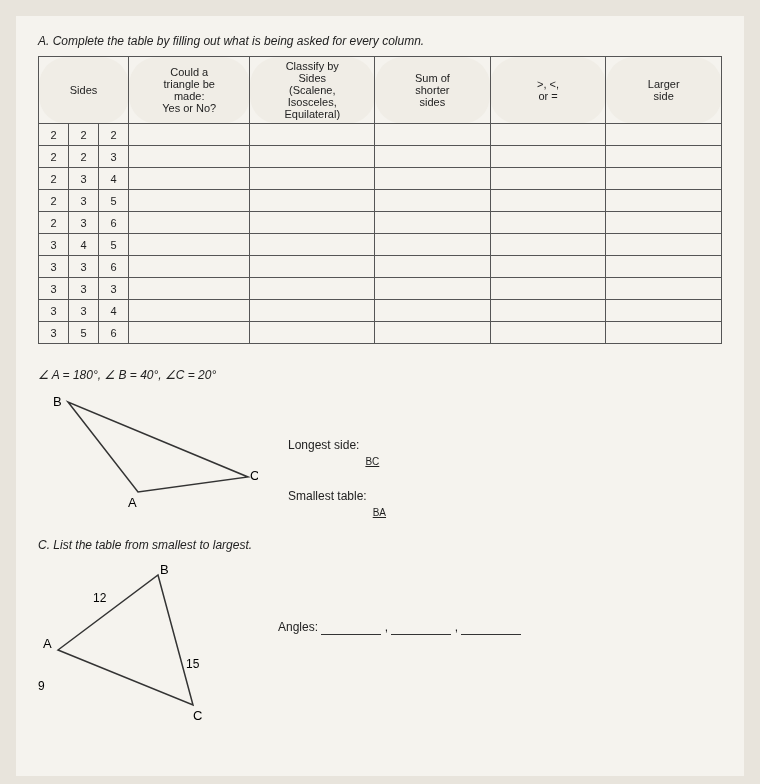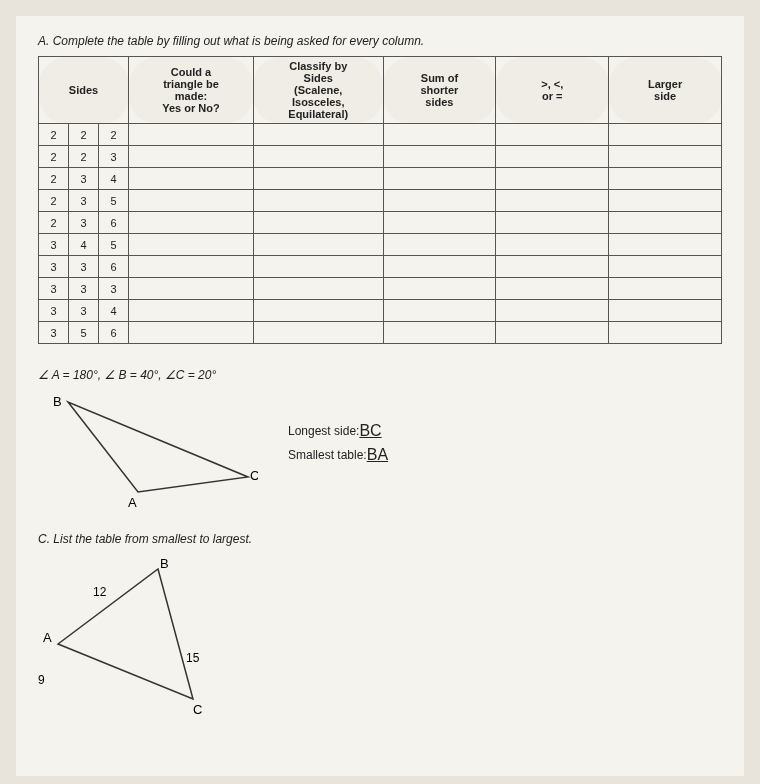--- a/index.html
+++ b/index.html
@@ -30,21 +30,21 @@
       font-size: 11px;
     }
     table.main-table th, table.main-table td {
       border: 1px solid #555;
       padding: 3px 4px;
       text-align: center;
       vertical-align: middle;
     }
     table.main-table th {
       background: #f0ede6;
-      font-weight: bold;
+      font-weight: normal;
       font-size: 11px;
       border-radius: 28px;
     }
     
     .section-b {
       margin-bottom: 20px;
     }
     .section-b .angles-line {
       font-size: 12px;
       margin-bottom: 10px;
@@ -62,25 +62,26 @@
       display: flex;
       flex-direction: column;
       justify-content: center;
       gap: 6px;
       padding-top: 30px;
       font-size: 12px;
     }
     .answer-line {
       display: flex;
       align-items: center;
-      gap: 0;
+      gap: 6px;
     }
     .underline-answer {
       text-decoration: underline;
-      font-size: 16px;
+      font-size: 10px;
+      margin-top: 34px;
     }
     
     .section-c {
       margin-top: 16px;
     }
     .triangle-c-area {
       display: flex;
       align-items: flex-start;
       gap: 40px;
     }
@@ -247,16 +248,24 @@
 
         <polygon points="20,90 120,15 155,145" fill="none" stroke="#333" stroke-width="1.5"></polygon>
         <text x="5" y="88" font-size="13" font-family="Arial">A</text>
         <text x="122" y="14" font-size="13" font-family="Arial">B</text>
         <text x="155" y="160" font-size="13" font-family="Arial">C</text>
 
         <text x="55" y="42" font-size="12" font-family="Arial">12</text>
         <text x="0" y="130" font-size="12" font-family="Arial">9</text>
         <text x="148" y="108" font-size="12" font-family="Arial">15</text>
       </svg>
+      <div class="angles-answer">
+        <span>Angles:</span>
+        <span class="blank-line">&nbsp;</span>
+        <span>,</span>
+        <span class="blank-line">&nbsp;</span>
+        <span>,</span>
+        <span class="blank-line">&nbsp;</span>
+      </div>
     </div>
   </div>
 
 </div>
 
 </body></html>

